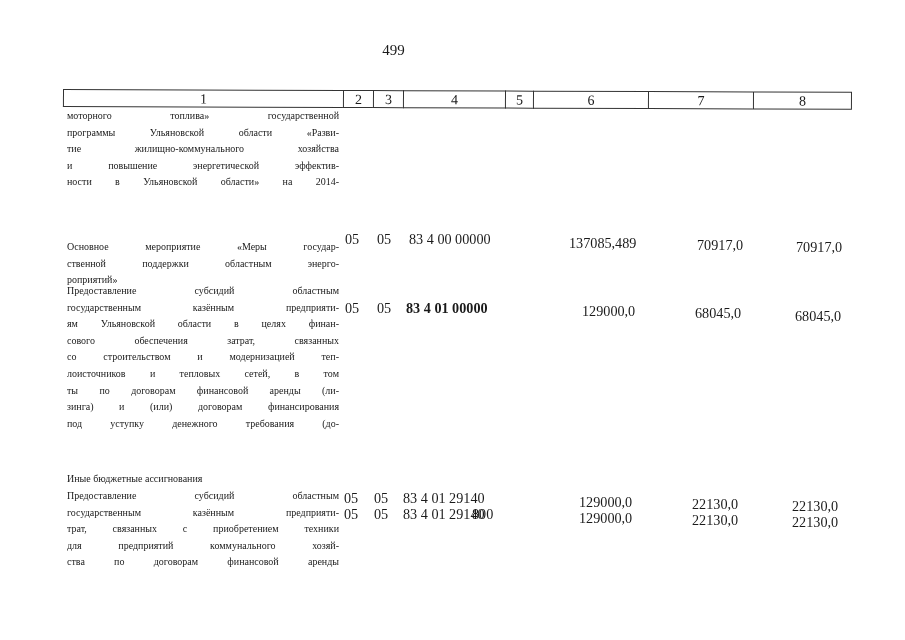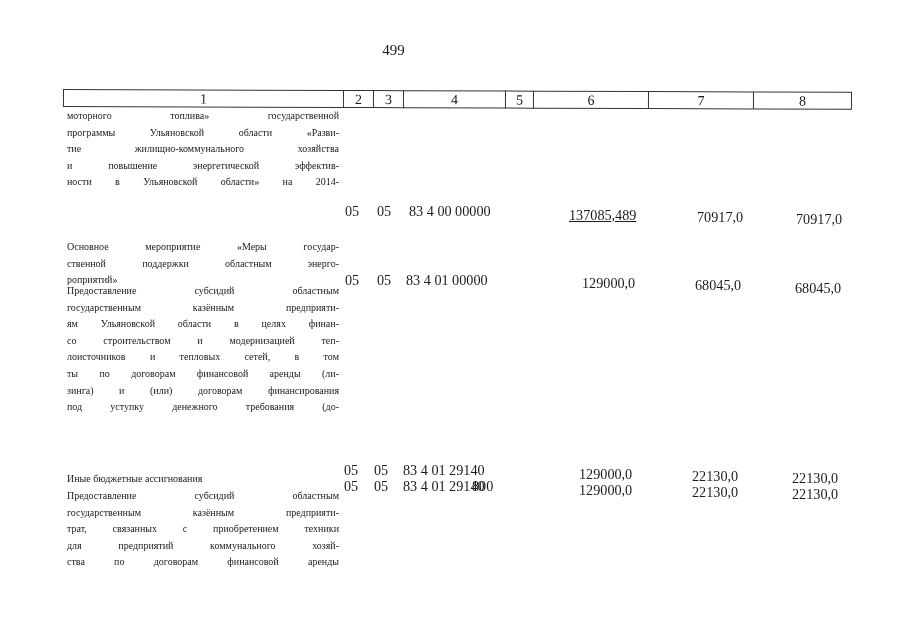--- a/index.html
+++ b/index.html
@@ -25,21 +25,21 @@
   }
   .header-cell.last { border-right: 1px solid #333; }
   .body-text {
     position: absolute; left: 67px; width: 272px;
     font-size: 10px; line-height: 16.6px;
     text-align: justify;
   }
   .body-text .line { display: block; text-align: justify; text-align-last: justify; white-space: nowrap; }
   .body-text .line.short { text-align-last: left; }
   .row-vals { position: absolute; font-size: 14.2px; line-height: 16px; white-space: nowrap; }
-  .v { position: absolute; }
+  .v { position: absolute; margin-top: 28px; }
 </style>
 </head>
 <body>
 
 <div class="page-number">499</div>
 
 <div class="header-table">
   <div class="header-cell" style="left:0;width:280px;">1</div>
   <div class="header-cell" style="left:280px;width:30px;">2</div>
   <div class="header-cell" style="left:310px;width:30px;">3</div>
@@ -61,20 +61,21 @@
 <div class="body-text" style="top:208px;margin-top:31px;">
   <span class="line">Основное мероприятие «Меры государ-</span>
   <span class="line">ственной поддержки областным энерго-</span>
   <span class="line short">роприятий»</span>
 </div>
 
 <div class="body-text" style="top:283px;">
   <span class="line">Предоставление субсидий областным</span>
   <span class="line">государственным казённым предприяти-</span>
   <span class="line">ям Ульяновской области в целях финан-</span>
+  <span class="line">сового обеспечения затрат, связанных</span>
   <span class="line">со строительством и модернизацией теп-</span>
   <span class="line">лоисточников и тепловых сетей, в том</span>
   <span class="line">ты по договорам финансовой аренды (ли-</span>
   <span class="line">зинга) и (или) договорам финансирования</span>
   <span class="line">под уступку денежного требования (до-</span>
 </div>
 
 <div class="body-text" style="top:471px;">
   <span class="line short">Иные бюджетные ассигнования</span>
 </div>
@@ -85,29 +86,29 @@
   <span class="line">трат, связанных с приобретением техники</span>
   <span class="line">для предприятий коммунального хозяй-</span>
   <span class="line">ства по договорам финансовой аренды</span>
 </div>
 
 <div class="row-vals" style="top:203px;left:0;">
   <span class="v" style="left:345px;">05</span>
   <span class="v" style="left:377px;">05</span>
   <span class="v" style="left:409px;">83 4 00 00000</span>
   <span class="v" style="left:510px;"></span>
-  <span class="v" style="left:569px;top:4px;text-decoration:underline;">137085,489</span>
+  <span class="v" style="left:569px;top:4px;">137085,489</span>
   <span class="v" style="left:697px;top:6px;">70917,0</span>
   <span class="v" style="left:796px;top:8px;">70917,0</span>
 </div>
 
 <div class="row-vals" style="top:272px;left:0;">
   <span class="v" style="left:345px;">05</span>
   <span class="v" style="left:377px;">05</span>
-  <span class="v" style="left:406px;">83 4 01 00000</span>
+  <span class="v" style="left:406px;font-weight:bold;">83 4 01 00000</span>
   <span class="v" style="left:510px;"></span>
   <span class="v" style="left:582px;top:3px;">129000,0</span>
   <span class="v" style="left:695px;top:5px;">68045,0</span>
   <span class="v" style="left:795px;top:8px;">68045,0</span>
 </div>
 
 <div class="row-vals" style="top:462px;left:0;">
   <span class="v" style="left:344px;">05</span>
   <span class="v" style="left:374px;">05</span>
   <span class="v" style="left:403px;">83 4 01 29140</span>

